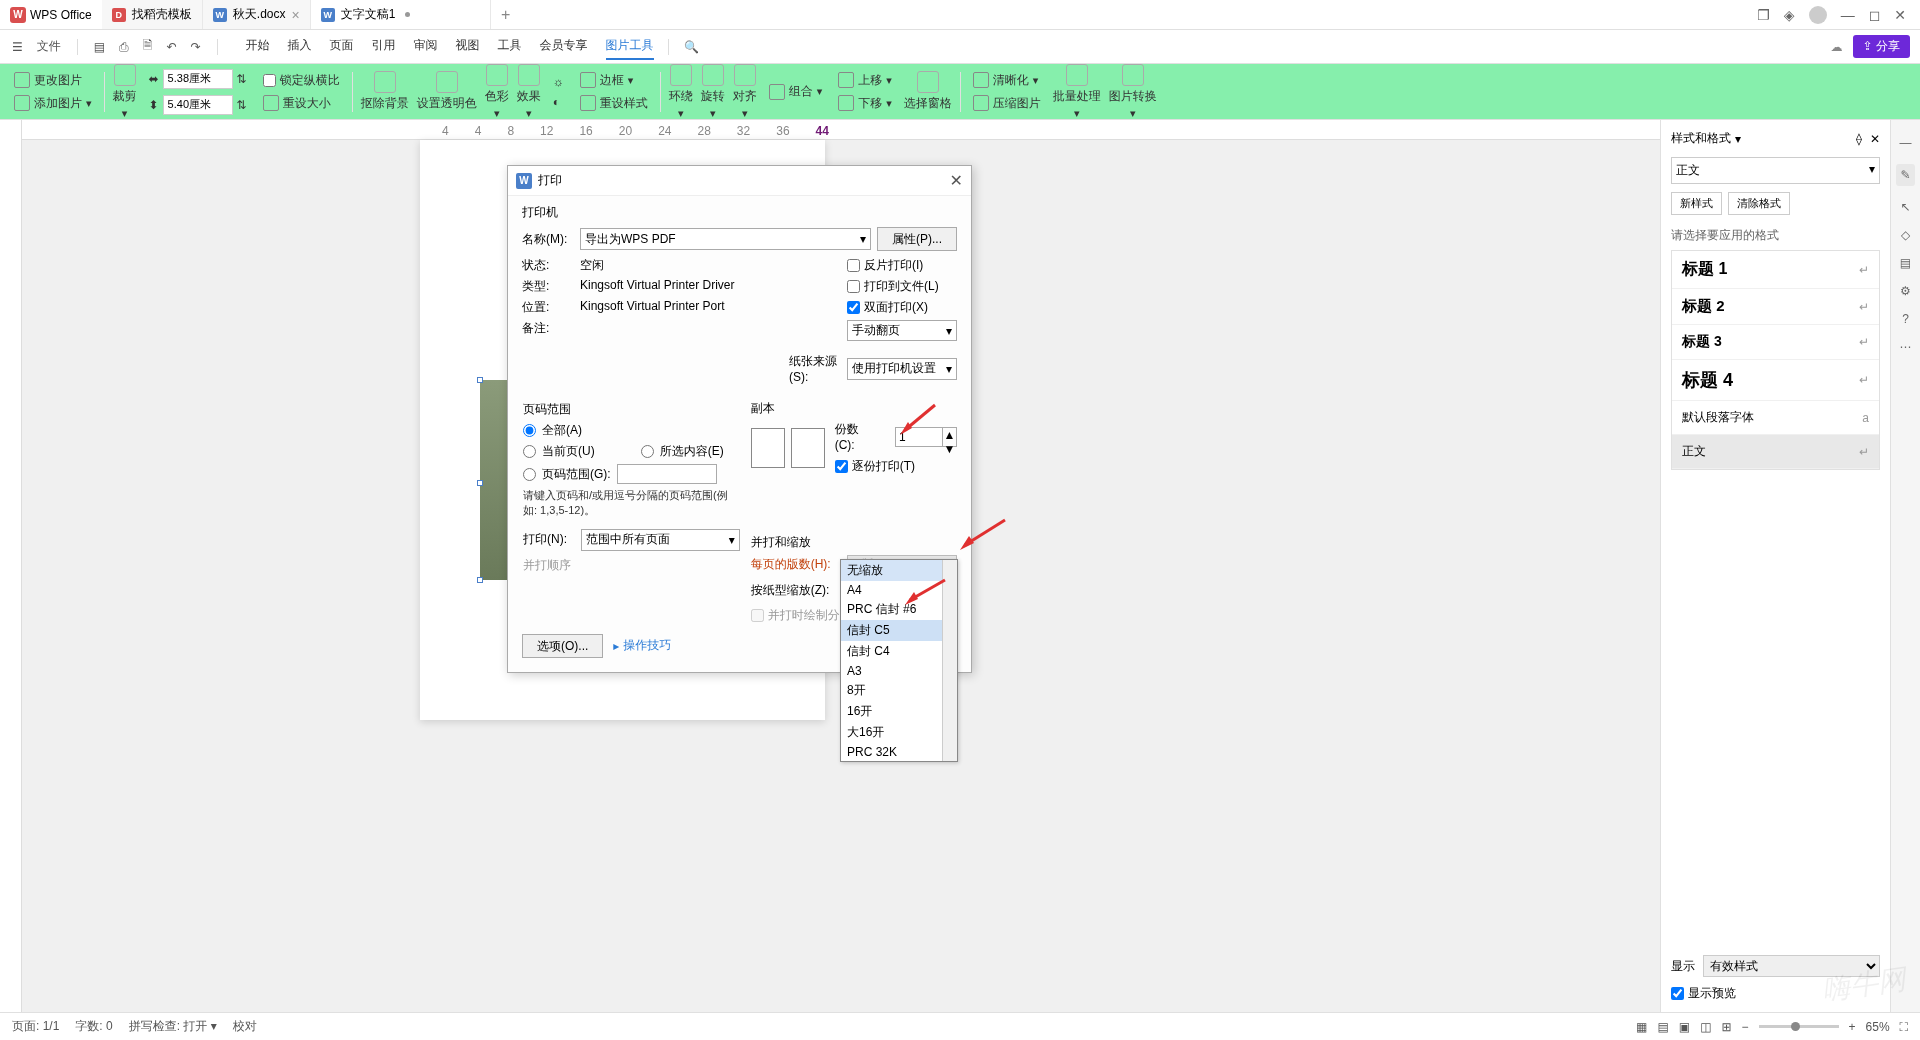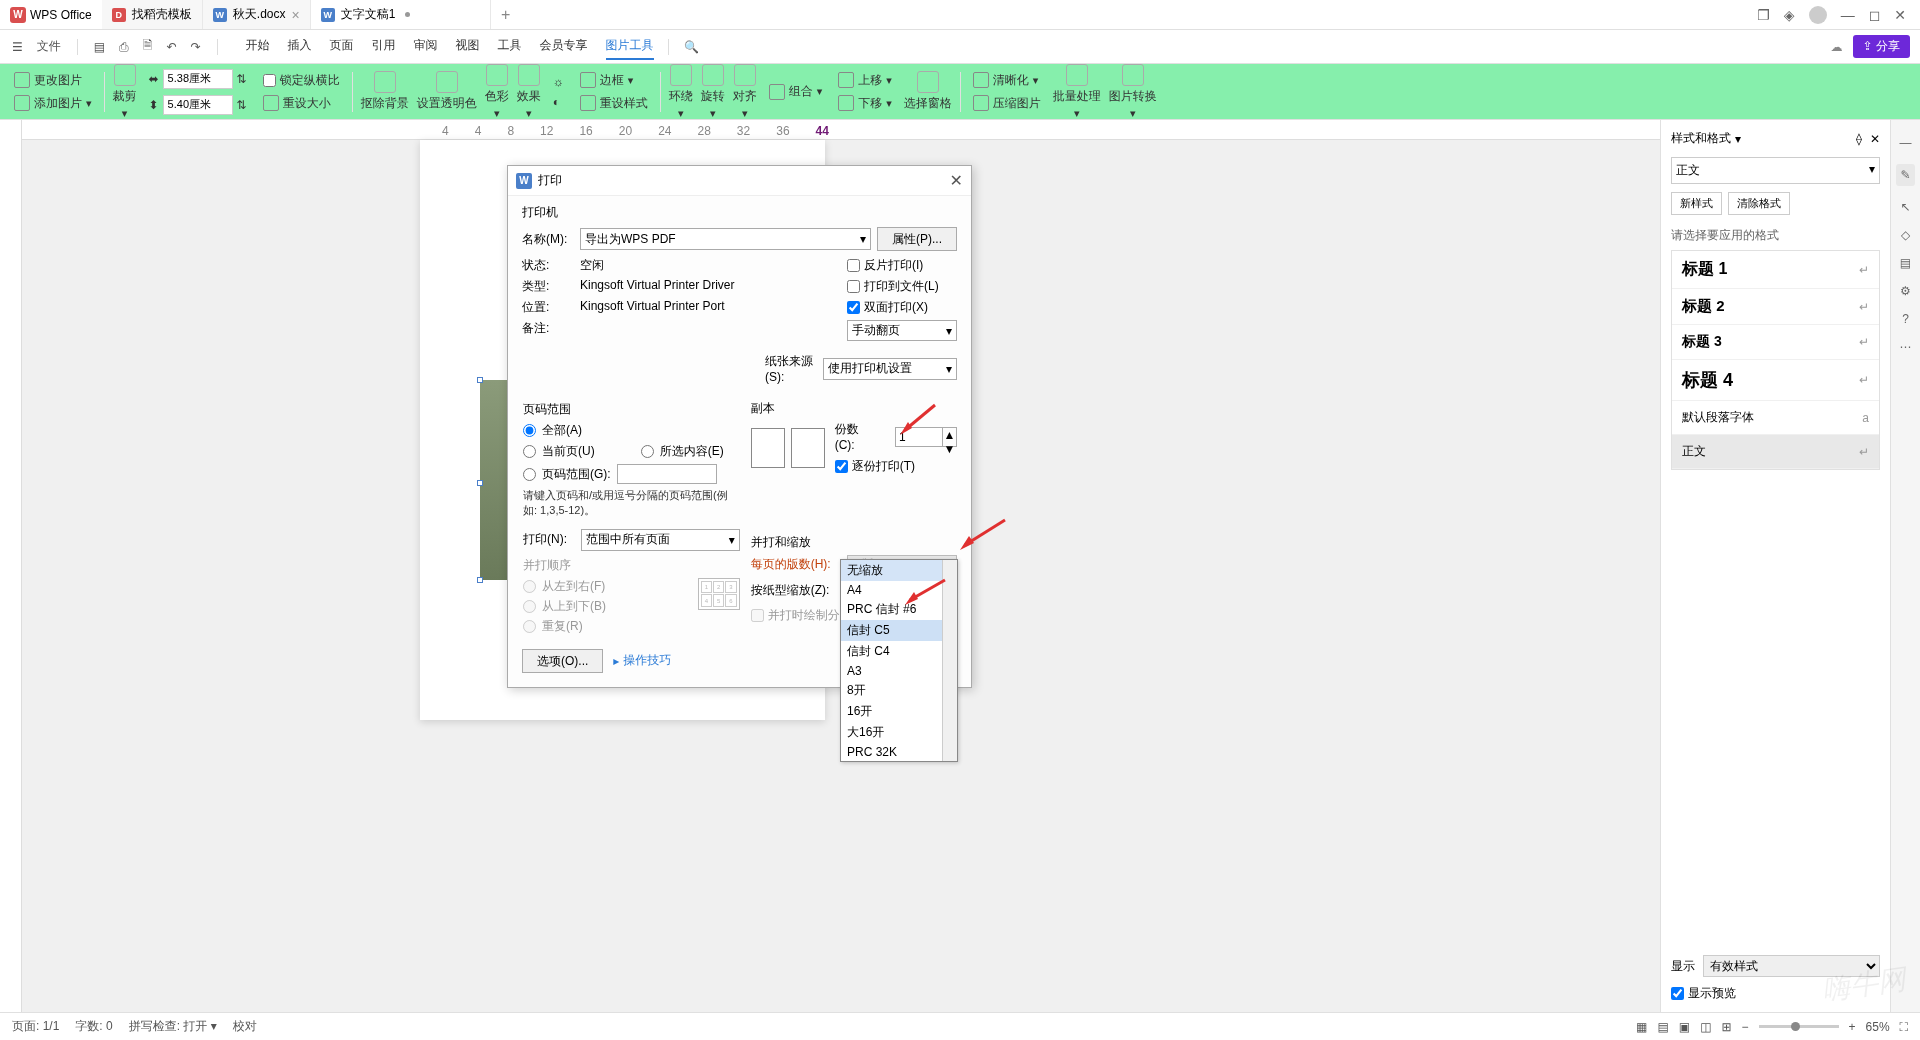--- a/index.html
+++ b/index.html
@@ -360,21 +360,21 @@
           </label>
         <div class="dsel" style="height:20px">
             <span>手动翻页</span>
             <span>▾</span>
           </div>
       </div>
     </div>
 
     <div class="drow" style="justify-content:flex-end;margin-top:12px">
       <label>纸张来源(S):</label>
-      <div class="dsel" style="flex:none;width:134px">
+      <div class="dsel" style="flex:none;width:110px">
           <span>使用打印机设置</span>
           <span>▾</span>
         </div>
     </div>
 
     <div class="twocol" style="margin-top:10px">
       <div class="leftcol">
         <div class="fieldset-label">页码范围</div>
         <div class="radio-row">
             <input type="radio" name="r" checked="" style="">
@@ -427,44 +427,20 @@
     <div class="twocol" style="margin-top:8px">
       <div class="leftcol">
         <div class="drow">
           <label>打印(N):</label>
           <div class="dsel">
               <span>范围中所有页面</span>
               <span>▾</span>
             </div>
         </div>
         <div class="fieldset-label" style="color:#999">并打顺序</div>
-        <div style="display:flex;gap:8px;align-items:flex-start">
-          <div style="flex:1">
-            <div class="order-radio">
-                <input type="radio" disabled="" style="">
-                <span>从左到右(F)</span>
-              </div>
-            <div class="order-radio">
-                <input type="radio" disabled="" style="">
-                <span>从上到下(B)</span>
-              </div>
-            <div class="order-radio">
-                <input type="radio" disabled="" style="">
-                <span>重复(R)</span>
-              </div>
-          </div>
-          <div class="thumb-grid">
-              <span>1</span>
-              <span>2</span>
-              <span>3</span>
-              <span>4</span>
-              <span>5</span>
-              <span>6</span>
-            </div>
-        </div>
       </div>
       <div class="rightcol">
         <div class="fieldset-label">并打和缩放</div>
         <div class="drow">
             <label style="width:90px;color:#c2410c">每页的版数(H):</label>
             <div class="disabled-combo" style="flex:1">
               <span>1 版</span>
               <span>▾</span>
             </div>
           </div>

